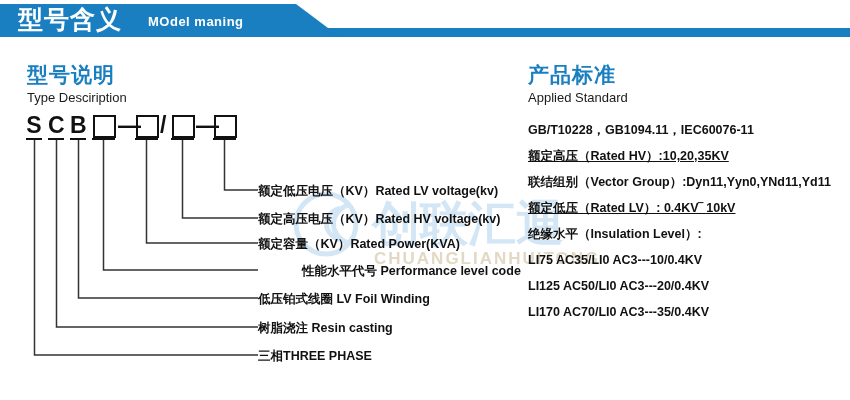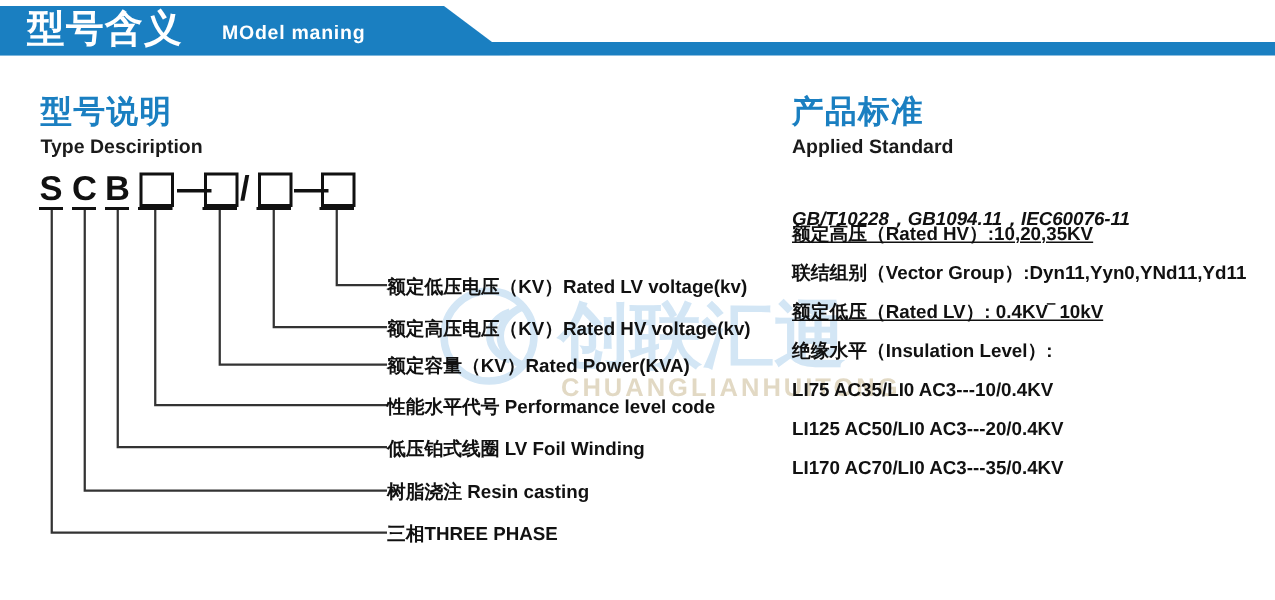--- a/index.html
+++ b/index.html
@@ -59,21 +59,21 @@
   .sec-cn {
     font-size: 21px;
     font-weight: bold;
     color: #1a7fc1;
     letter-spacing: 1px;
     line-height: 25px;
     white-space: nowrap;
   }
   .sec-en {
     font-size: 13px;
-    font-weight: bold;
+    font-weight: normal;
     color: #1a1a1a;
     line-height: 17px;
     margin-top: 2px;
     white-space: nowrap;
   }
   #type-heading { left: 27px; top: 62px; }
   #std-heading  { left: 528px; top: 62px; }
 
   
   .watermark {
@@ -247,36 +247,36 @@
 <div class="label-list">
   <div class="label-row" style="top:3px;">
     <span class="label-cn">额定低压电压（KV）</span><span class="label-en">Rated LV voltage(kv)</span>
   </div>
   <div class="label-row" style="top:31px;">
     <span class="label-cn">额定高压电压（KV）</span><span class="label-en">Rated HV voltage(kv)</span>
   </div>
   <div class="label-row" style="top:56px;">
     <span class="label-cn">额定容量（KV）</span><span class="label-en">Rated Power(KVA)</span>
   </div>
-  <div class="label-row" style="top:83px;">
+  <div class="label-row" style="top:83px;margin-left:44px;">
     <span class="label-cn">性能水平代号</span>&nbsp;<span class="label-en">Performance level code</span>
   </div>
   <div class="label-row" style="top:111px;">
     <span class="label-cn">低压铂式线圈</span>&nbsp;<span class="label-en">LV Foil Winding</span>
   </div>
   <div class="label-row" style="top:140px;">
     <span class="label-cn">树脂浇注</span>&nbsp;<span class="label-en">Resin casting</span>
   </div>
   <div class="label-row" style="top:168px;">
     <span class="label-cn">三相</span><span class="label-en">THREE PHASE</span>
   </div>
 </div>
 
 <div class="std-list">
-  <div class="std-row" style="top:16px;font-style:italic;">GB/T10228，GB1094.11，IEC60076-11</div>
+  <div class="std-row" style="top:0px;">GB/T10228，GB1094.11，IEC60076-11</div>
   <div class="std-row" style="top:26px;text-decoration:underline;">额定高压（Rated HV）:10,20,35KV</div>
   <div class="std-row" style="top:52px;">联结组别（Vector Group）:Dyn11,Yyn0,YNd11,Yd11</div>
   <div class="std-row" style="top:78px;text-decoration:underline;">额定低压（Rated LV）: 0.4KV‾ 10kV</div>
   <div class="std-row" style="top:104px;">绝缘水平（Insulation Level）:</div>
   <div class="std-row" style="top:130px;">LI75 AC35/LI0 AC3---10/0.4KV</div>
   <div class="std-row" style="top:156px;">LI125 AC50/LI0 AC3---20/0.4KV</div>
   <div class="std-row" style="top:182px;">LI170 AC70/LI0 AC3---35/0.4KV</div>
 </div>
 
 </body></html>

